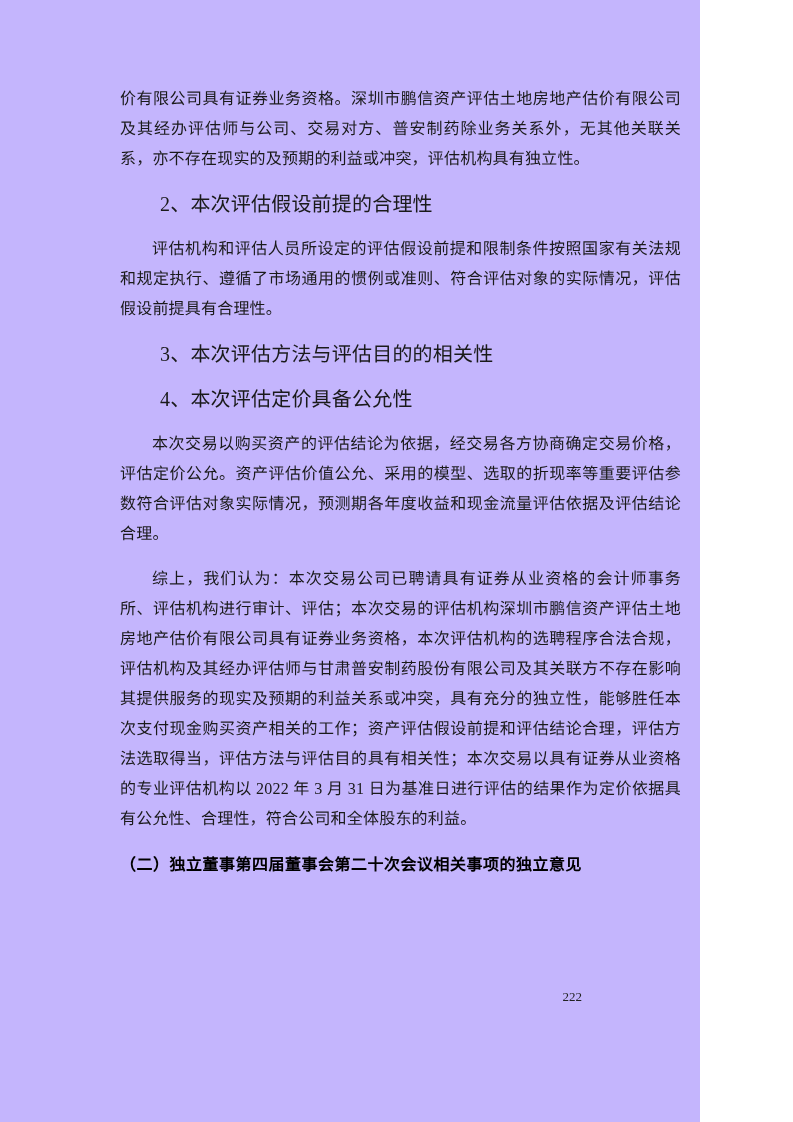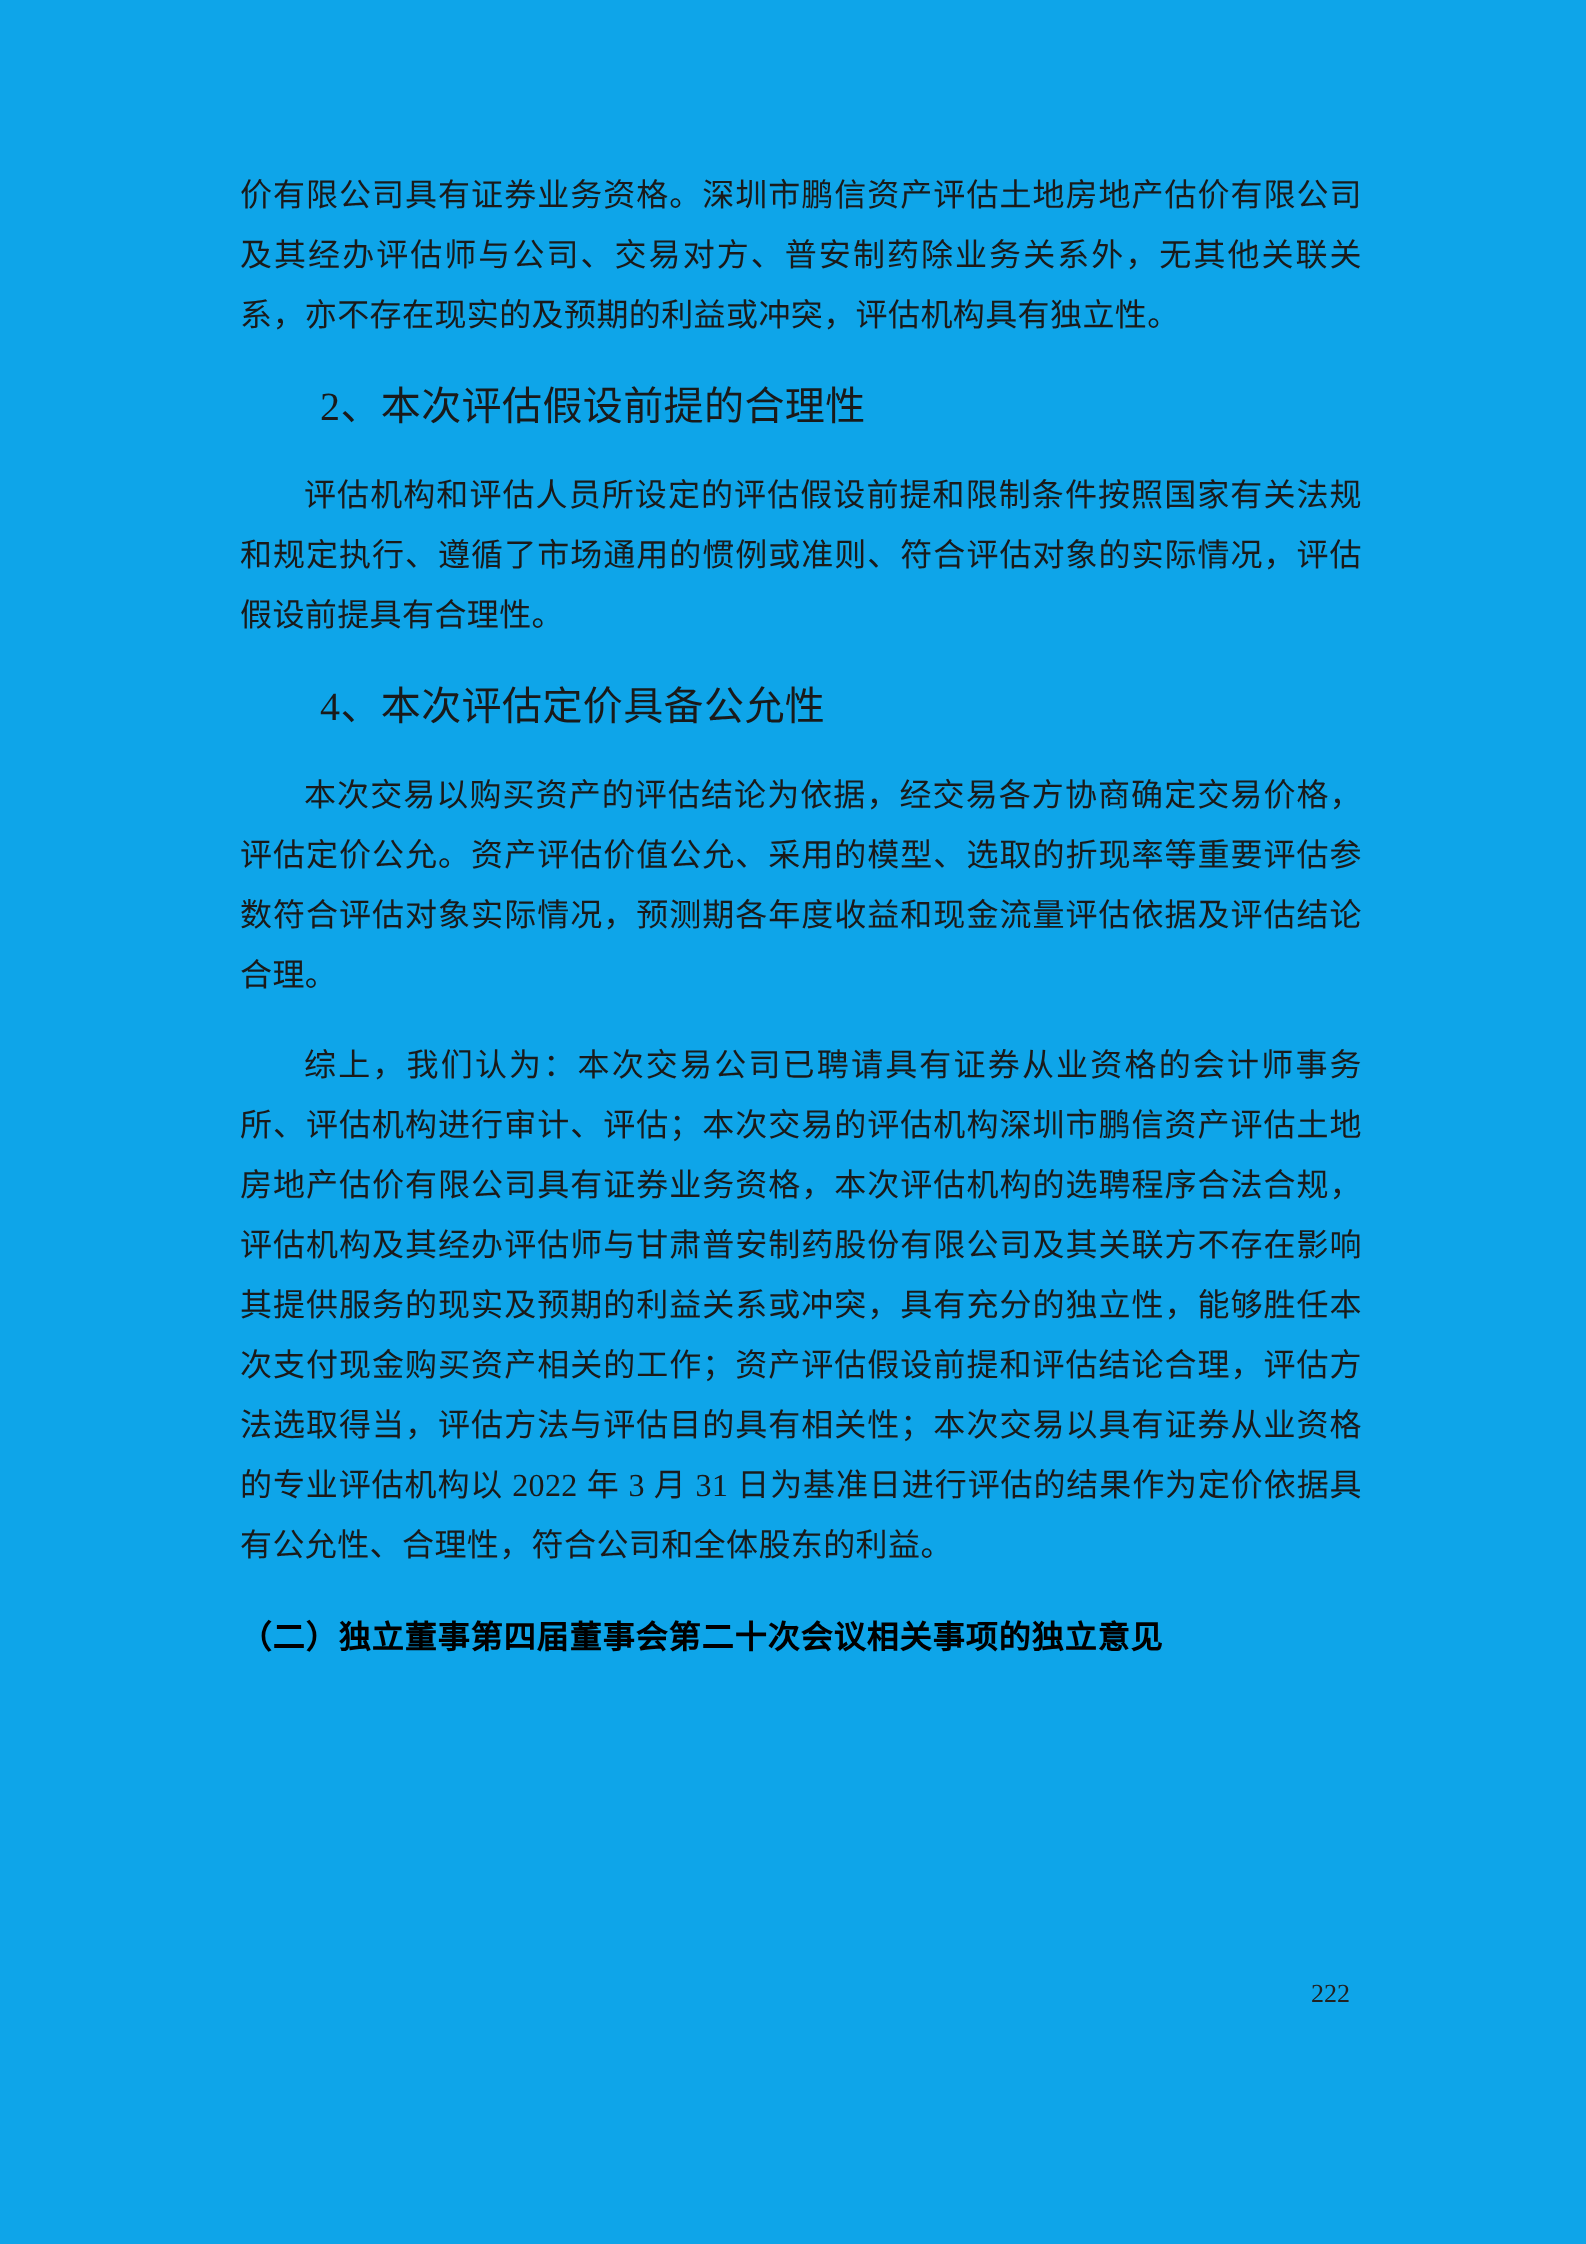--- a/index.html
+++ b/index.html
@@ -2,23 +2,23 @@
 <html lang="zh-CN"><head>
 <meta charset="utf-8">
 <style>
   html, body {
     margin: 0;
     padding: 0;
     background: #ffffff;
   }
   .page {
     position: relative;
-    width: 793px;
+    width: 700px;
     height: 1122px;
-    background: #0ea5e9;
+    background: #c4b5fd;
     overflow: hidden;
   }
   .content {
     position: absolute;
     left: 120px;
     top: 84px;
     width: 561px;
   }
   .body-para {
     margin: 0 0 15px 0;
@@ -62,19 +62,20 @@
   }
 </style>
 </head>
 <body>
 
 <div class="page">
   <div class="content">
     <p class="body-para continuation">价有限公司具有证券业务资格。深圳市鹏信资产评估土地房地产估价有限公司及其经办评估师与公司、交易对方、普安制药除业务关系外，无其他关联关系，亦不存在现实的及预期的利益或冲突，评估机构具有独立性。</p>
     <p class="subheading">2、本次评估假设前提的合理性</p>
     <p class="body-para">评估机构和评估人员所设定的评估假设前提和限制条件按照国家有关法规和规定执行、遵循了市场通用的惯例或准则、符合评估对象的实际情况，评估假设前提具有合理性。</p>
+    <p class="subheading">3、本次评估方法与评估目的的相关性</p>
     <p class="subheading">4、本次评估定价具备公允性</p>
     <p class="body-para">本次交易以购买资产的评估结论为依据，经交易各方协商确定交易价格，评估定价公允。资产评估价值公允、采用的模型、选取的折现率等重要评估参数符合评估对象实际情况，预测期各年度收益和现金流量评估依据及评估结论合理。</p>
     <p class="body-para">综上，我们认为：本次交易公司已聘请具有证券从业资格的会计师事务所、评估机构进行审计、评估；本次交易的评估机构深圳市鹏信资产评估土地房地产估价有限公司具有证券业务资格，本次评估机构的选聘程序合法合规，评估机构及其经办评估师与甘肃普安制药股份有限公司及其关联方不存在影响其提供服务的现实及预期的利益关系或冲突，具有充分的独立性，能够胜任本次支付现金购买资产相关的工作；资产评估假设前提和评估结论合理，评估方法选取得当，评估方法与评估目的具有相关性；本次交易以具有证券从业资格的专业评估机构以 2022 年 3 月 31 日为基准日进行评估的结果作为定价依据具有公允性、合理性，符合公司和全体股东的利益。</p>
     <h2 class="section-heading">（二）独立董事第四届董事会第二十次会议相关事项的独立意见</h2>
   </div>
   <div class="page-number">222</div>
 </div>
 
 </body></html>

